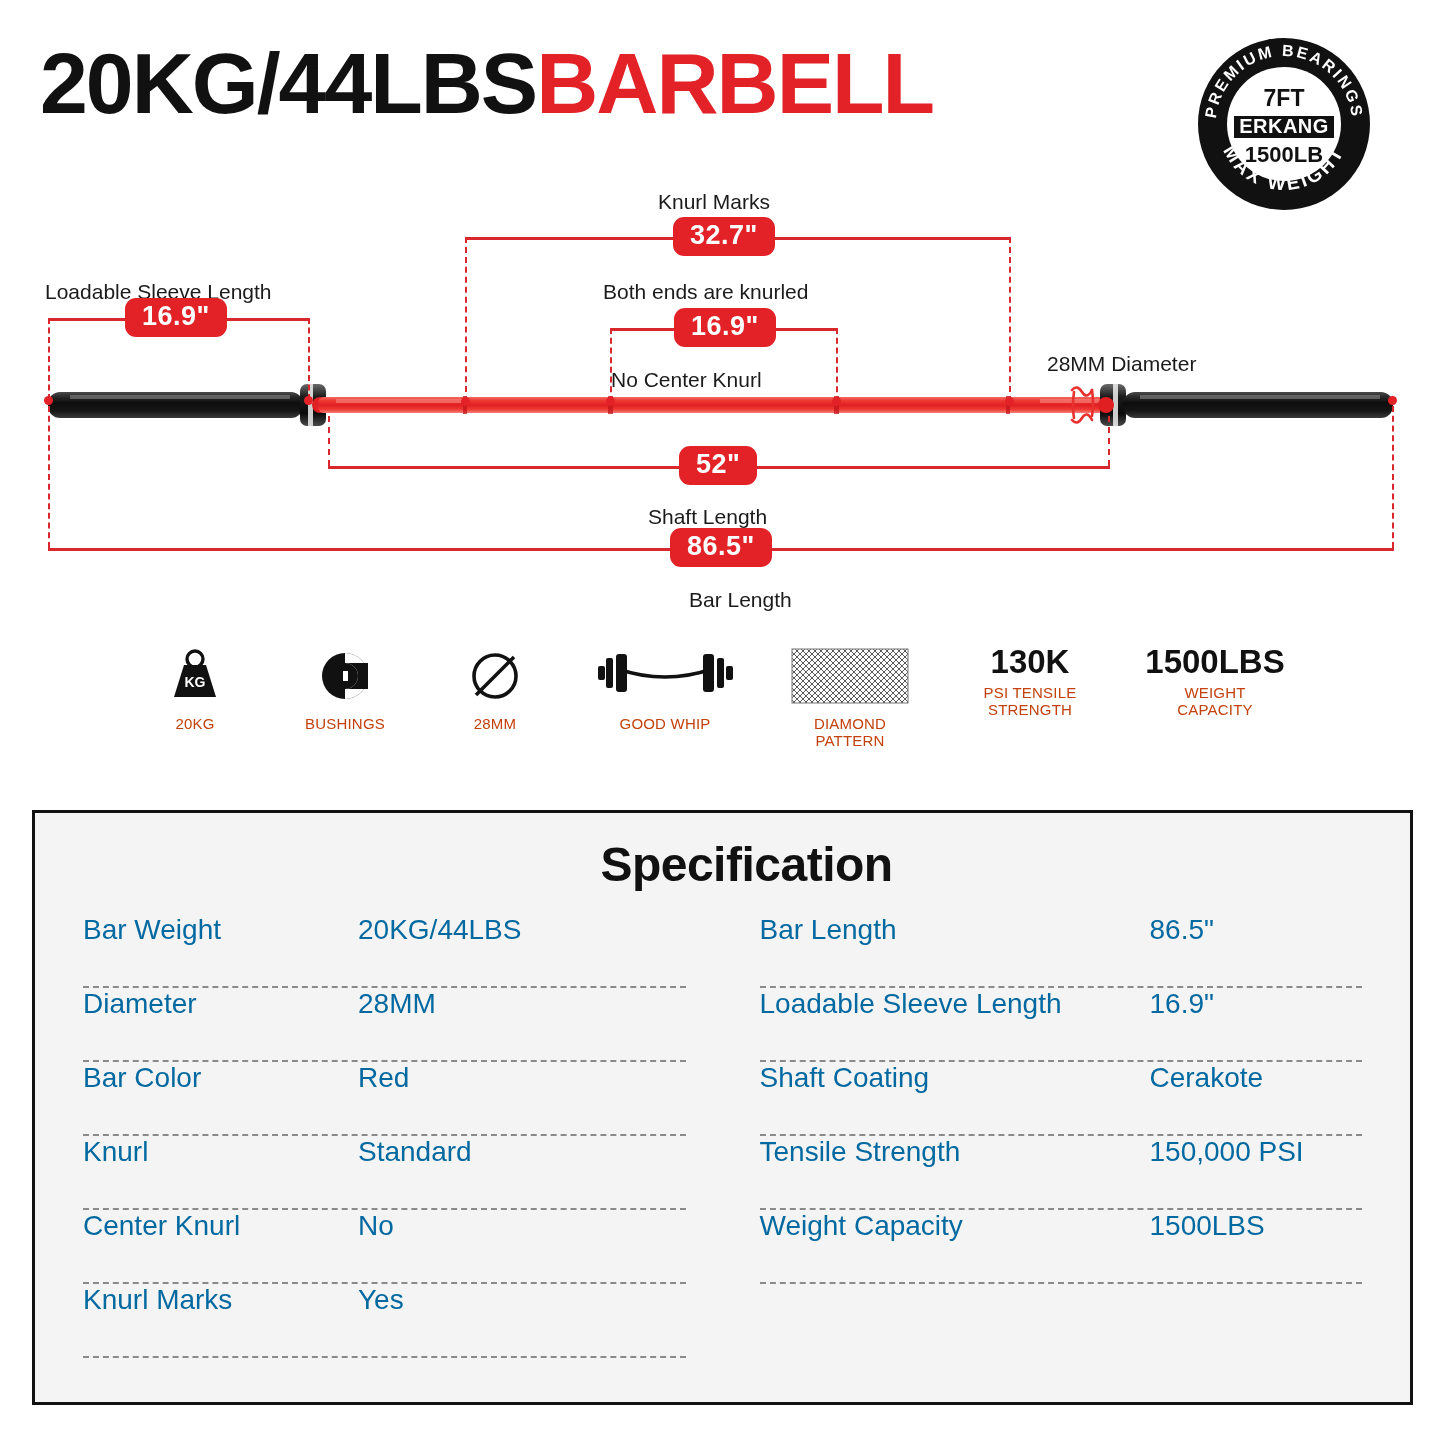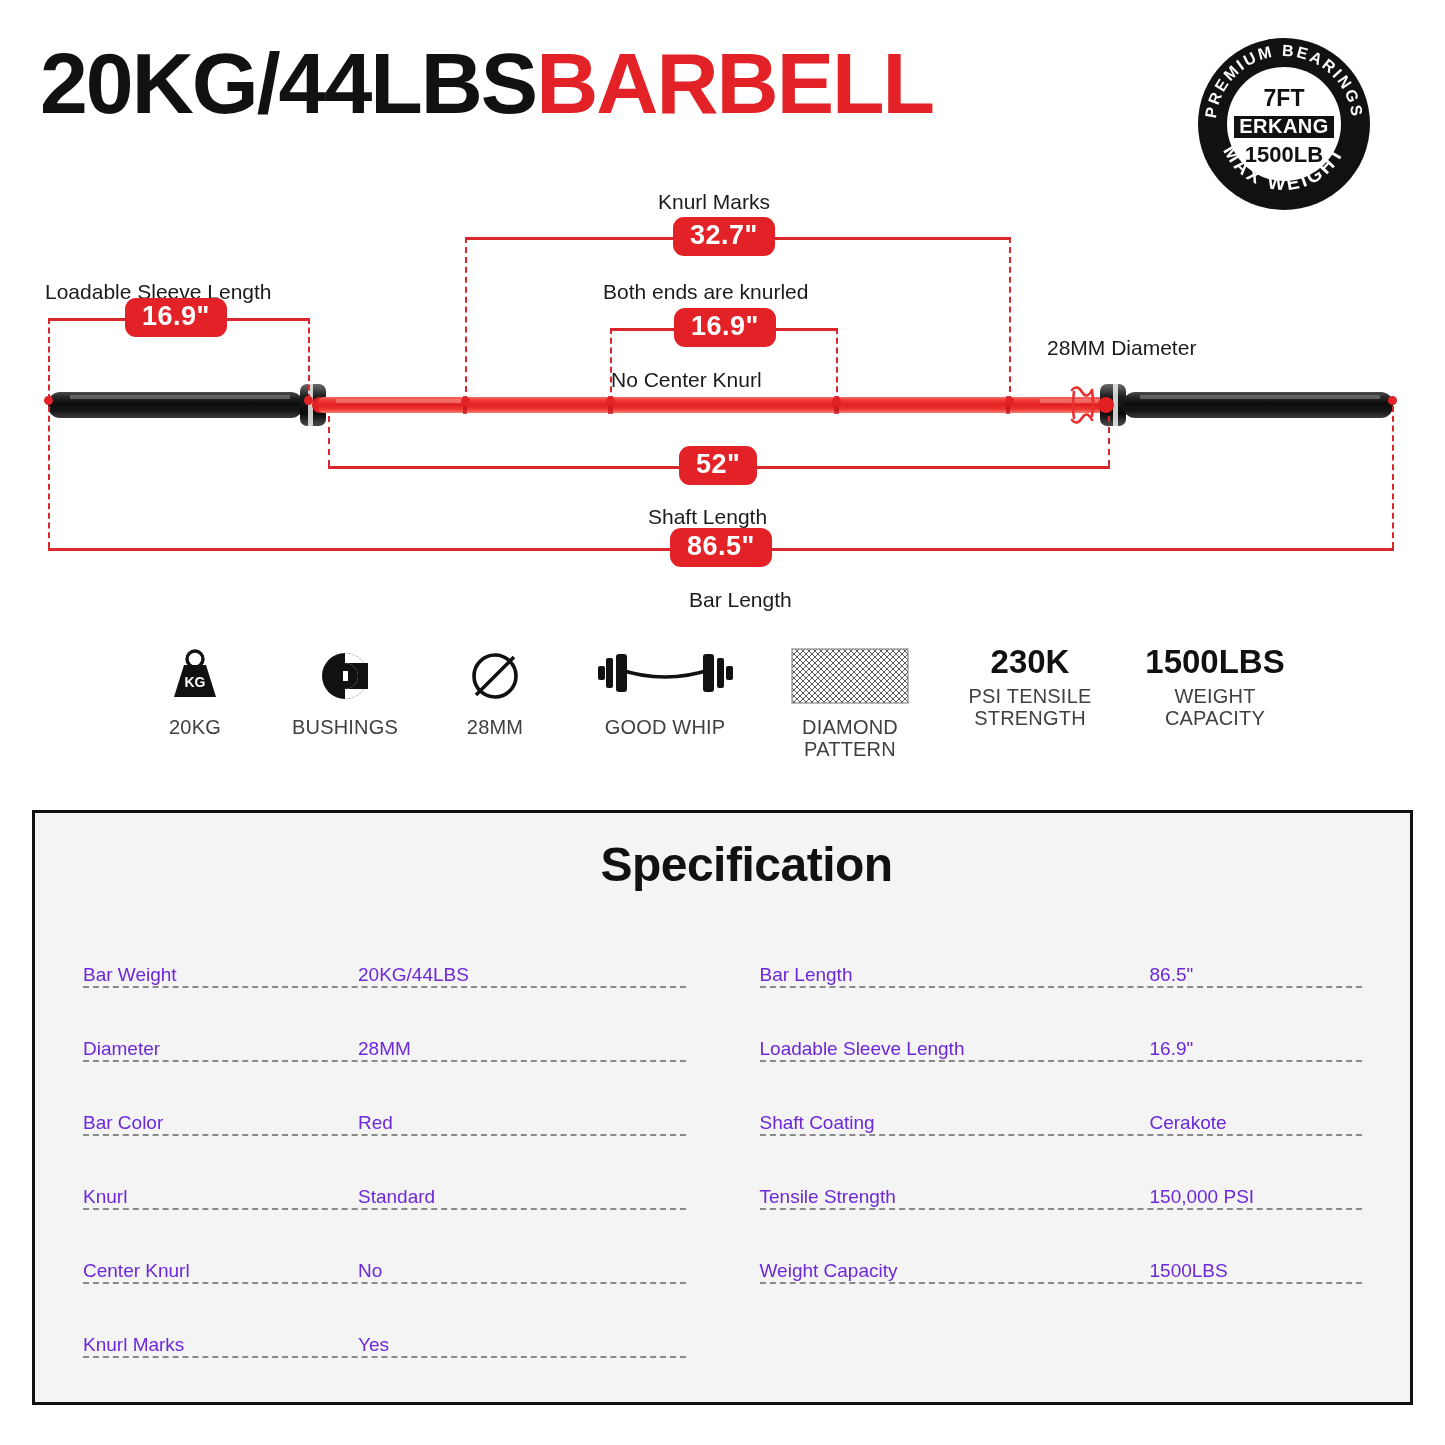--- a/index.html
+++ b/index.html
@@ -69,21 +69,21 @@
   .features{
     position:absolute;left:120px;top:645px;width:1230px;height:130px;
     display:flex;align-items:flex-start;justify-content:flex-start;
   }
   .feat{
     display:flex;flex-direction:column;align-items:center;
     width:150px;text-align:center;
   }
   .feat .glyph{height:62px;display:flex;align-items:center;justify-content:center;}
   .feat .cap{
-    margin-top:9px;font-size:20px;color:#404040;line-height:1.12;
+    margin-top:9px;font-size:15px;color:#c2410c;line-height:1.12;
     letter-spacing:.2px;
   }
   .feat .big{
     font-size:33px;font-weight:bold;color:#111111;line-height:1;
     margin-bottom:5px;
   }
 
   
   .spec-box{
     position:absolute;left:32px;top:810px;
@@ -96,24 +96,24 @@
     text-align:center;font-size:48px;font-weight:bold;color:#111111;
     margin-top:24px;letter-spacing:-0.5px;margin-left:48px;
   }
   .spec-cols{
     display:flex;margin-top:22px;padding:0 48px;box-sizing:border-box;
   }
   .spec-col{flex:1;}
   .spec-col.left{padding-right:34px;}
   .spec-col.right{padding-left:40px;}
   .spec-row{
-    display:flex;align-items:flex-end;
+    display:flex;align-items:flex-start;
     height:72px;
     border-bottom:2px dashed #8a8a8a;
-    font-size:19px;color:#6d28d9;
+    font-size:28px;color:#0369a1;
   }
   .spec-row .k{flex:0 0 auto;width:275px;}
   .spec-col.right .spec-row .k{width:390px;}
   .spec-row .v{flex:1;}
 </style>
 </head>
 <body>
 
 <div class="page">
 
@@ -143,21 +143,21 @@
       </svg>
     </div>
   </div>
 
   <div class="diagram">
 
     <div class="dim-label" style="left:45px;top:100px;">Loadable Sleeve Length</div>
     <div class="dim-label" style="left:658px;top:10px;">Knurl Marks</div>
     <div class="dim-label" style="left:603px;top:100px;">Both ends are knurled</div>
     <div class="dim-label" style="left:611px;top:188px;">No Center Knurl</div>
-    <div class="dim-label" style="left:1047px;top:156px;">28MM Diameter</div>
+    <div class="dim-label" style="left:1047px;top:172px;">28MM Diameter</div>
     <div class="dim-label" style="left:648px;top:325px;">Shaft Length</div>
     <div class="dim-label" style="left:689px;top:408px;">Bar Length</div>
 
     <div class="mline" style="left:465px;top:57px;width:545px;"></div>
     <div class="vline" style="left:465px;top:57px;height:165px;"></div>
     <div class="vline" style="left:1009px;top:57px;height:165px;"></div>
     <div class="dot" style="left:461px;top:217px;"></div>
     <div class="dot" style="left:1005px;top:217px;"></div>
     <div class="pill" style="left:673px;top:37px;">32.7"</div>
 
@@ -304,21 +304,21 @@
           </defs>
           <rect x="1" y="1" width="116" height="54" fill="url(#knurl)" stroke="#777" stroke-width="1"></rect>
         </svg>
       </div>
       <div class="cap" style="white-space:pre-line;">DIAMOND
 PATTERN</div>
     </div>
 
     <div class="feat" style="width:180px;">
       <div class="glyph" style="height:auto;">
-        <div class="big">230K</div>
+        <div class="big">130K</div>
       </div>
       <div class="cap" style="white-space:pre-line;margin-top:2px;">PSI TENSILE
 STRENGTH</div>
     </div>
 
     <div class="feat" style="width:190px;">
       <div class="glyph" style="height:auto;">
         <div class="big">1500LBS</div>
       </div>
       <div class="cap" style="white-space:pre-line;margin-top:2px;">WEIGHT

